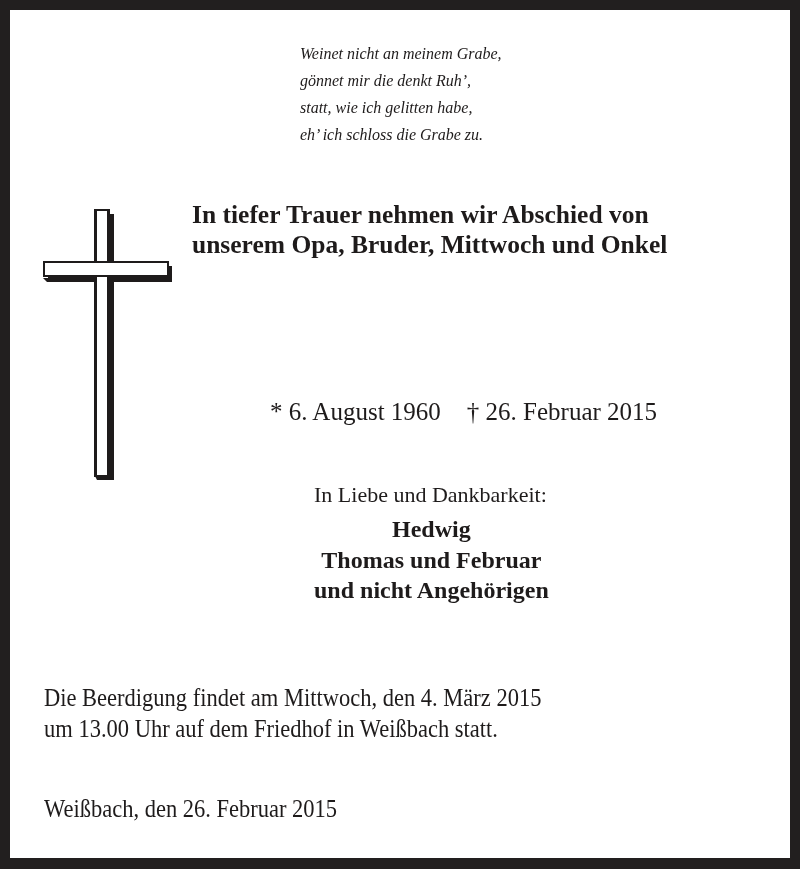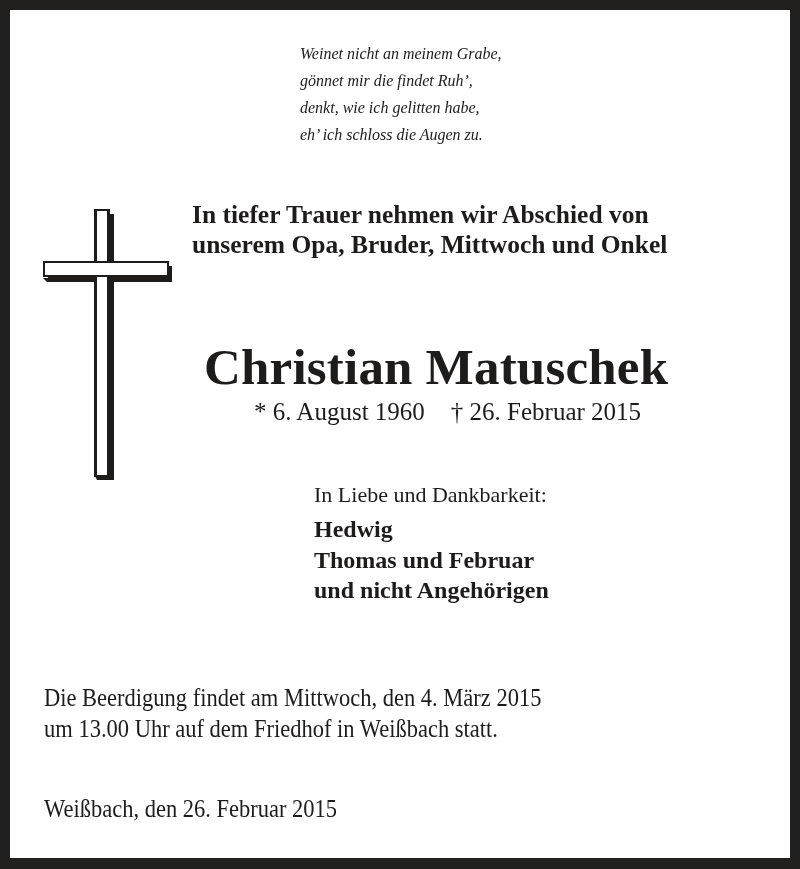--- a/index.html
+++ b/index.html
@@ -47,21 +47,21 @@
       left: 194px;
       top: 327px;
       font-weight: bold;
       font-size: 51px;
       line-height: 60px;
       white-space: nowrap;
       letter-spacing: 0.2px;
     }
     .dates {
       position: absolute;
-      left: 244px;
+      left: 260px;
       top: 387px;
       font-size: 25px;
       line-height: 30px;
       white-space: nowrap;
     }
     .dates span { display: inline-block; }
     .dates .gap { width: 26px; }
     .thanks {
       position: absolute;
       left: 304px;
@@ -71,20 +71,21 @@
       white-space: nowrap;
     }
     .family {
       position: absolute;
       left: 304px;
       top: 504px;
       font-size: 24px;
       font-weight: bold;
       line-height: 30.5px;
       white-space: nowrap;
+      text-align: center;
     }
     .family div { display: block; }
     .funeral {
       position: absolute;
       left: 34px;
       top: 672px;
       font-size: 25px;
       line-height: 31px;
       white-space: nowrap;
       transform: scaleX(0.9);
@@ -109,23 +110,23 @@
       height: 272px;
     }
   </style>
 </head>
 <body>
 
 <div class="frame">
 
   <div class="poem">
     <div>Weinet nicht an meinem Grabe,</div>
-    <div>gönnet mir die findet Ruh’,</div>
-    <div>denkt, wie ich gelitten habe,</div>
-    <div>eh’ ich schloss die Augen zu.</div>
+    <div>gönnet mir die denkt Ruh’,</div>
+    <div>statt, wie ich gelitten habe,</div>
+    <div>eh’ ich schloss die Grabe zu.</div>
   </div>
 
   <svg class="cross" viewBox="0 0 130 272" xmlns="http://www.w3.org/2000/svg">
 
     <path d="M68 4 L72 8 L72 58 L133 58 L133 74 L72 74 L72 272 L58 272 L56 268 L56 74 L8 74 L4 70 L68 70 Z" fill="#1e1b1b" transform="translate(-3,0)"></path>
 
     <rect x="53" y="2" width="14" height="266" fill="#ffffff" stroke="#1e1b1b" stroke-width="2"></rect>
 
     <rect x="2" y="54" width="124" height="14" fill="#ffffff" stroke="#1e1b1b" stroke-width="2"></rect>
 
@@ -142,21 +143,20 @@
     <rect x="6" y="68" width="48" height="5" fill="#1e1b1b"></rect>
     <rect x="72" y="68" width="57" height="5" fill="#1e1b1b"></rect>
     <rect x="126" y="58" width="3" height="15" fill="#1e1b1b"></rect>
   </svg>
 
   <div class="intro">
     <div>In tiefer Trauer nehmen wir Abschied von</div>
     <div>unserem Opa, Bruder, Mittwoch und Onkel</div>
   </div>
 
-  <div class="name">Christian Matuschek</div>
 
   <div class="dates">
     <span>* 6. August 1960</span><span class="gap"></span><span>† 26. Februar 2015</span>
   </div>
 
   <div class="thanks">In Liebe und Dankbarkeit:</div>
 
   <div class="family">
     <div>Hedwig</div>
     <div>Thomas und Februar</div>

